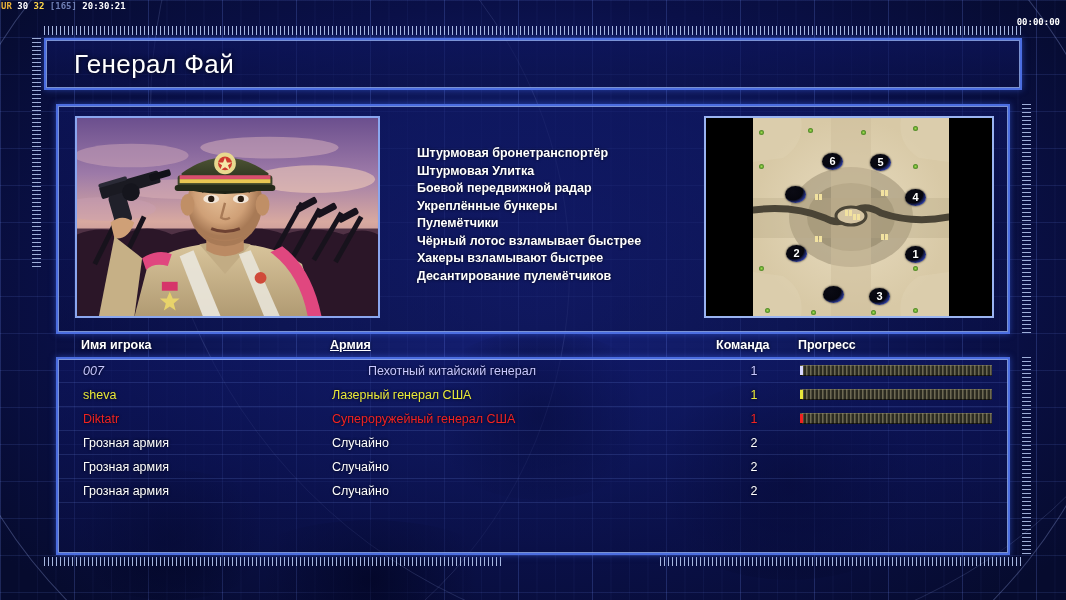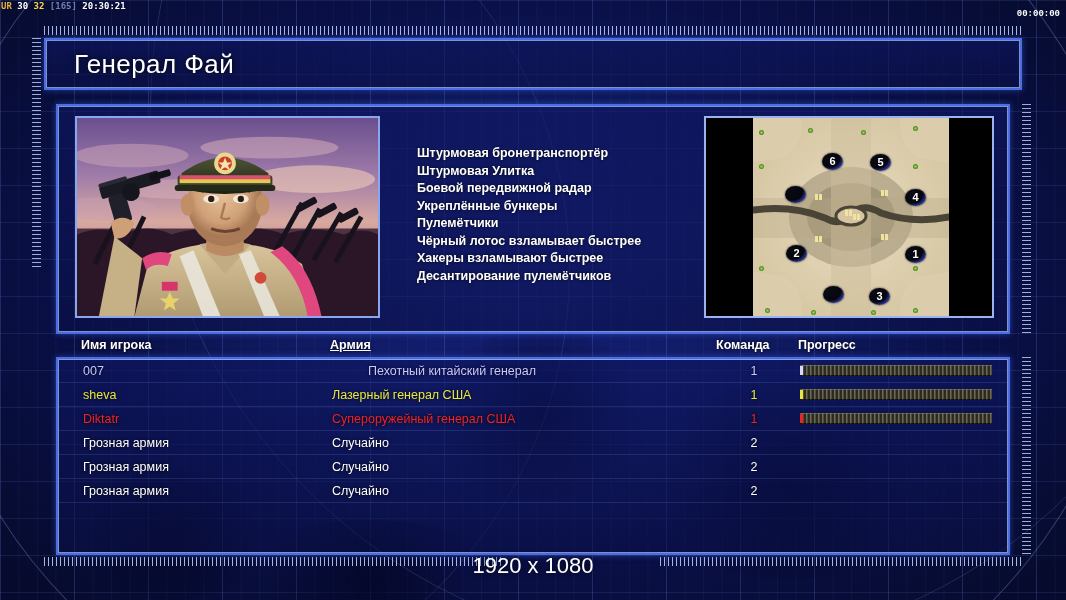--- a/index.html
+++ b/index.html
@@ -66,21 +66,21 @@
     font-size: 9px; line-height: 13px;
     font-weight: bold;
     z-index: 40;
   }
   .osd-left { position: absolute; left: 1px; top: 0; white-space: nowrap; letter-spacing: 0px; }
   .osd-left .lbl { color: #e8b13a; }
   .osd-left .v1  { color: #ffffff; }
   .osd-left .v2  { color: #ffd84a; text-align: right; }
   .osd-left .v3  { color: #6f7fb5; }
   .osd-left .tm  { color: #ffffff; }
-  .osd-right { position: absolute; right: 6px; top: 8px; color: #ffffff; font-family: Liberation Mono, monospace; }
+  .osd-right { position: absolute; right: 6px; top: 16px; color: #ffffff; }
 
   
   .ruler-h {
     position: absolute; height: 9px;
     background-image: repeating-linear-gradient(to right,
       rgba(196,214,255,0.85) 0px, rgba(196,214,255,0.85) 1px,
       rgba(0,0,0,0) 1px, rgba(0,0,0,0) 4px);
     pointer-events: none;
   }
   .ruler-v {
@@ -465,21 +465,21 @@
     <span class="th th-name">Имя игрока</span>
     <span class="th th-army">Армия</span>
     <span class="th th-team">Команда</span>
     <span class="th th-prog">Прогресс</span>
   </div>
   <div id="header-rule"></div>
 
   <div class="panel" id="player-panel">
     <div id="player-rows">
         <div class="row">
-          <span class="cell c-name" style="color: rgb(200, 200, 255);">007</span>
+          <span class="cell c-name" style="color: rgb(200, 200, 255); font-style: italic;">007</span>
           <span class="cell c-army" style="color: rgb(200, 200, 255); margin-left: 36px;">Пехотный китайский генерал</span>
           <span class="cell c-team" style="color: rgb(200, 200, 255);">1</span>
           <span class="cell c-prog">
             <div class="bar">
               <div class="bar-tip" style="background: rgb(216, 216, 255);"></div>
             </div>
           </span>
         </div>
         <div class="row">
           <span class="cell c-name" style="color: rgb(232, 232, 58);">sheva</span>
@@ -512,15 +512,14 @@
           <span class="cell c-team" style="color: rgb(255, 255, 255);">2</span>
         </div>
         <div class="row">
           <span class="cell c-name" style="color: rgb(255, 255, 255);">Грозная армия</span>
           <span class="cell c-army" style="color: rgb(255, 255, 255);">Случайно</span>
           <span class="cell c-team" style="color: rgb(255, 255, 255);">2</span>
         </div>
       </div>
   </div>
 
-  <div id="footer-res">1920 x 1080</div>
 
 </div>
 
 </body></html>

